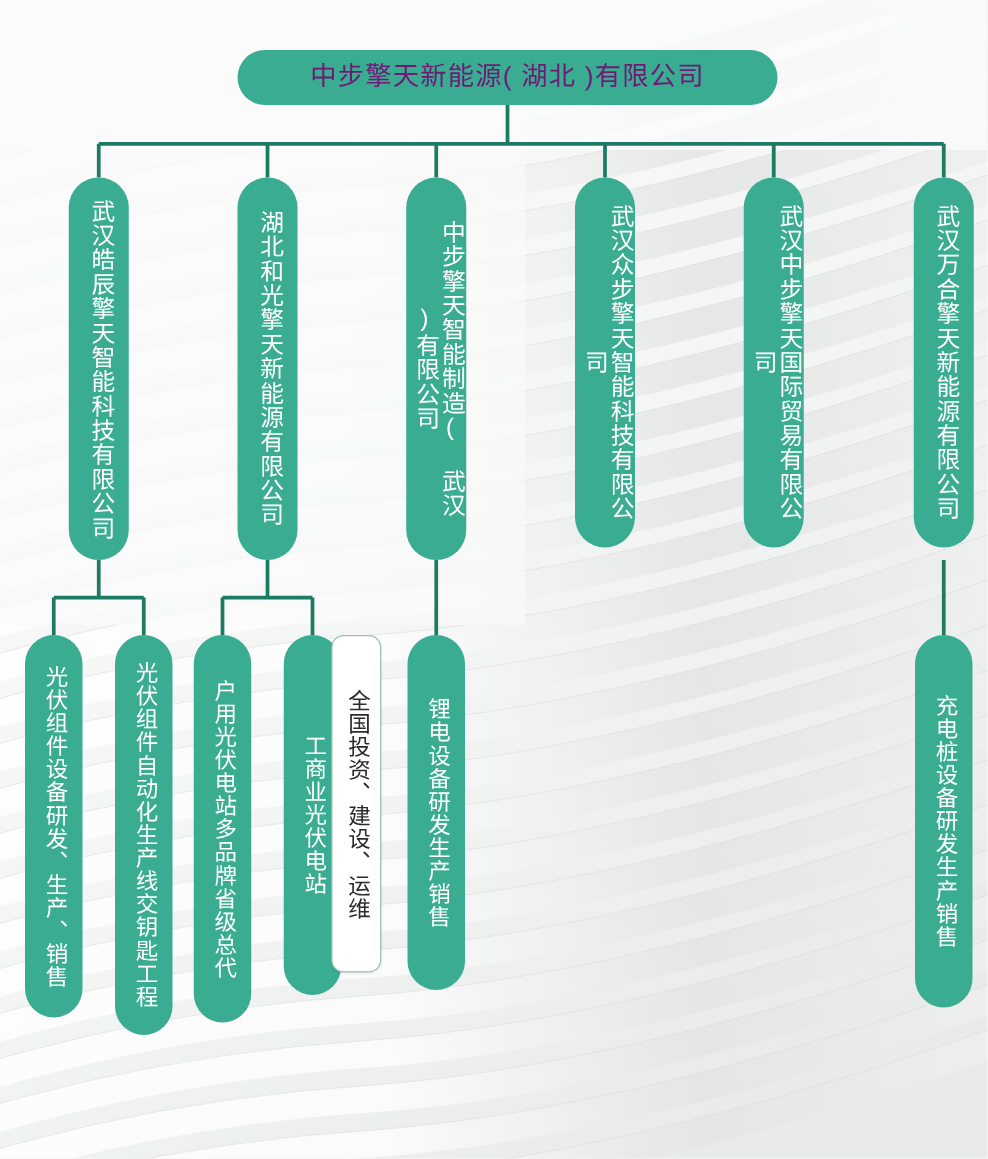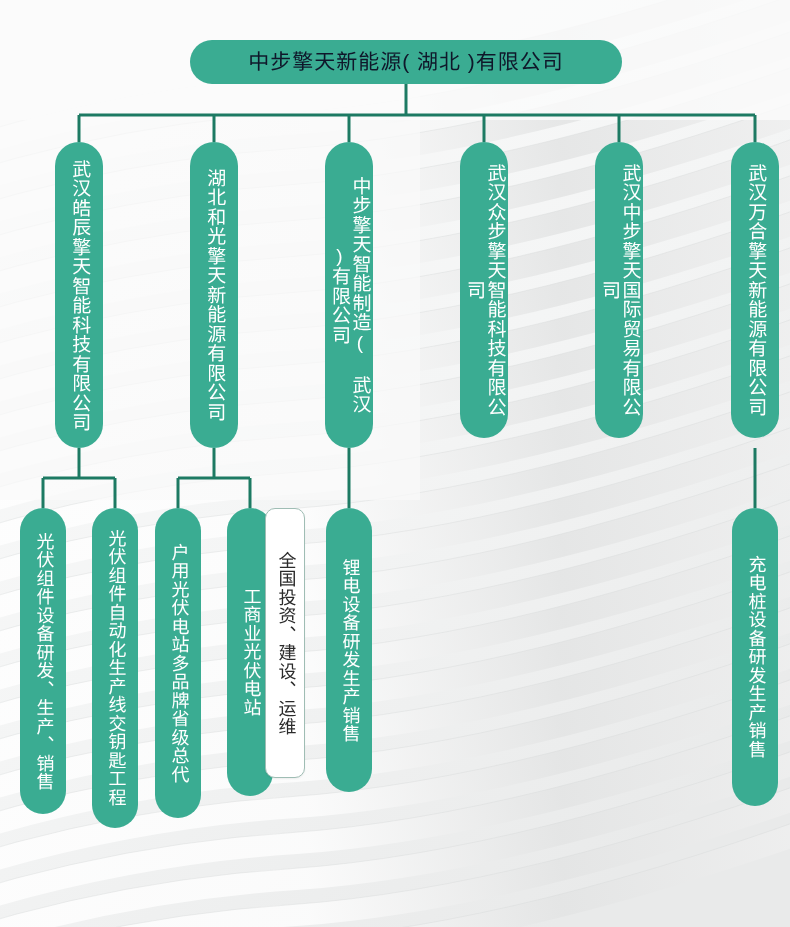--- a/index.html
+++ b/index.html
@@ -54,21 +54,21 @@
     box-sizing: border-box;
     display: flex;
     align-items: center;
     justify-content: center;
   }
 
   
   .node-root {
     background: #3aac92;
     border-radius: 22px;
-    color: #0f172a;
+    color: #701a75;
     font-size: 21px;
     letter-spacing: 1px;
     line-height: 1;
     white-space: nowrap;
     padding-bottom: 2px;
   }
 
   
   .node-vert {
     background: #3aac92;

